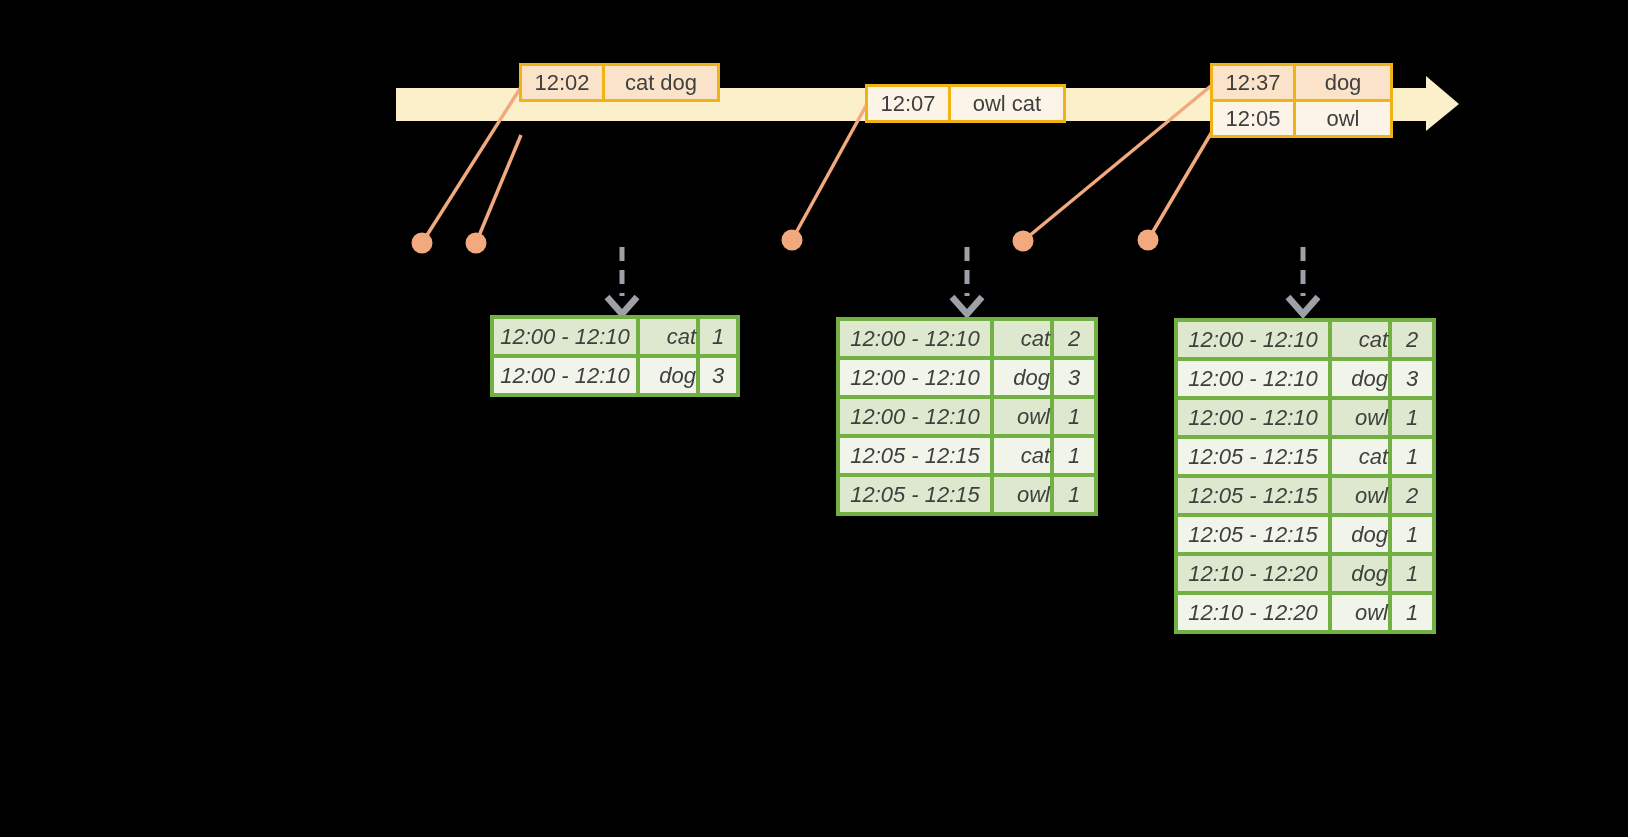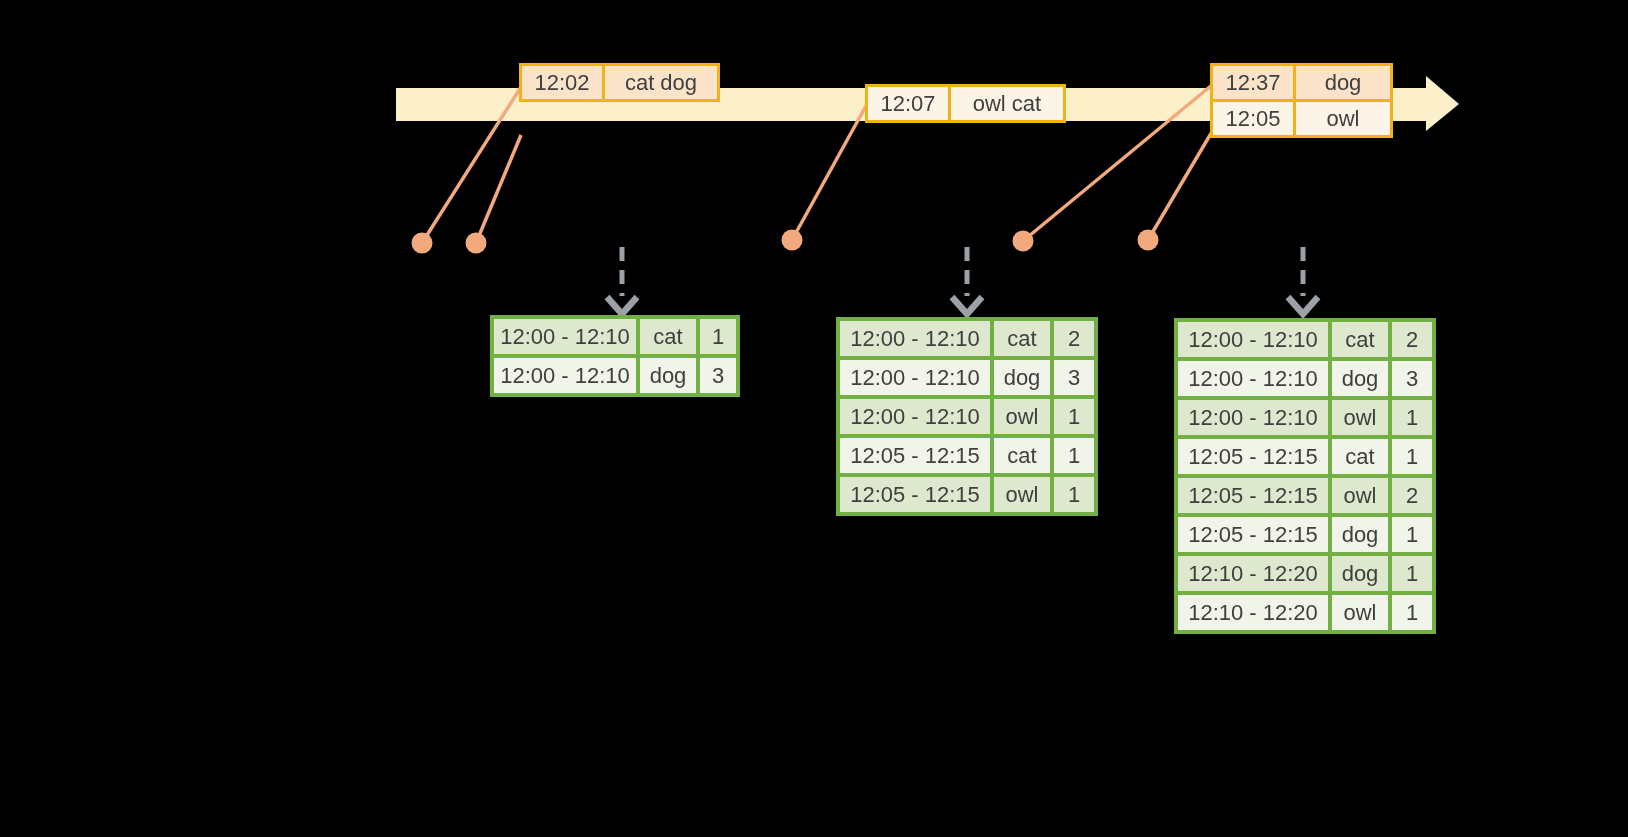--- a/index.html
+++ b/index.html
@@ -27,23 +27,23 @@
   
   .ev-table td{border:3px solid var(--gold);height:33px;line-height:33px;}
   .ev-table td.t{width:80px;}
   .ev-table td.w{width:112px;}
   .ev-table td.w2{width:94px;}
   .ev-table tr:nth-child(odd) td{background:var(--peach-dark);}
   .ev-table tr:nth-child(even) td{background:var(--peach-light);}
   .ev-table.ev-light tr td{background:var(--peach-light);}
 
   
-  .res-table td{border:4px solid var(--green);height:35px;line-height:35px;}
+  .res-table td{border:4px solid var(--green);height:35px;line-height:35px;font-style:italic;}
   .res-table td.win{width:142px;}
-  .res-table td.word{width:56px;}
+  .res-table td.word{width:56px;text-align:right;}
   .res-table td.cnt{width:36px;}
   .res-table.wide td.win{width:150px;}
   .res-table.wide td.cnt{width:40px;}
   .res-table tr:nth-child(odd) td{background:var(--green-dark);}
   .res-table tr:nth-child(even) td{background:var(--green-light);}
 </style>
 </head>
 <body>
 
 <svg id="overlay" width="1628" height="837" viewBox="0 0 1628 837">

